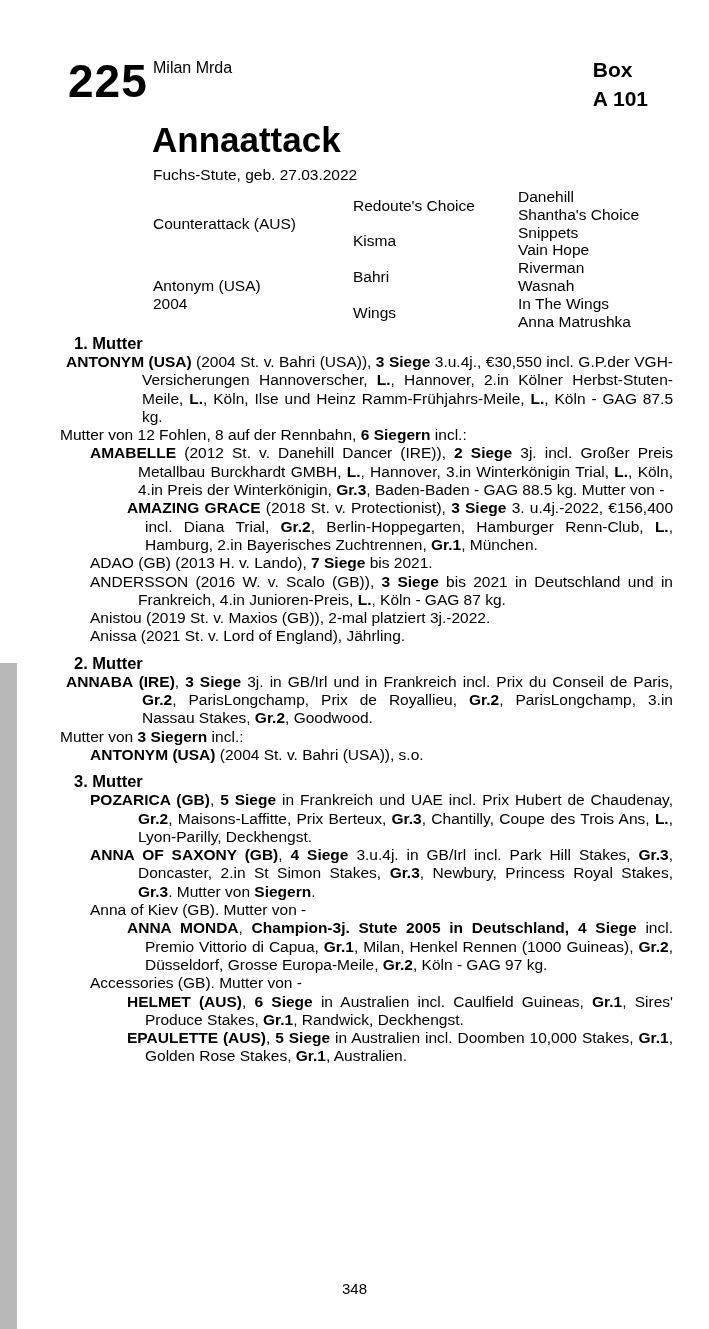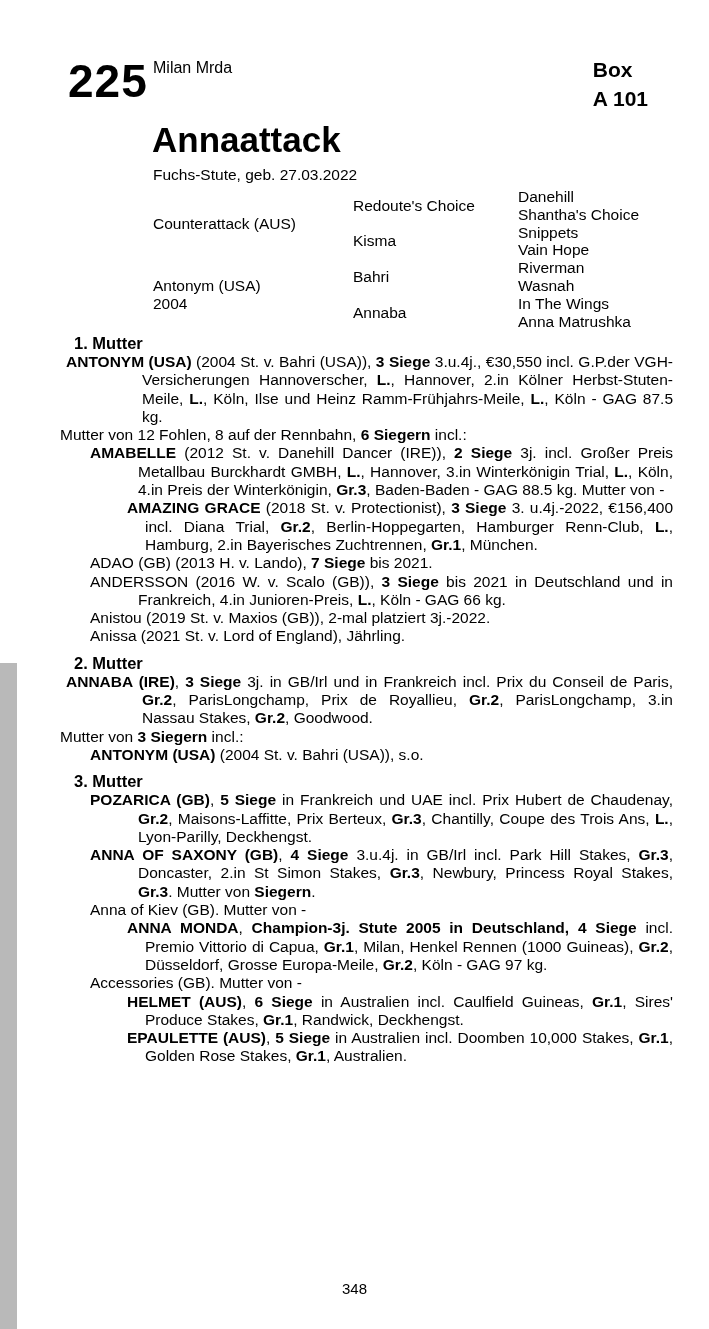--- a/index.html
+++ b/index.html
@@ -131,39 +131,39 @@
       <div>Antonym (USA)</div>
       <div>2004</div>
     </td>
     <td class="ped-col2" rowspan="2">Bahri</td>
     <td class="ped-col3">Riverman</td>
   </tr>
   <tr>
     <td class="ped-col3">Wasnah</td>
   </tr>
   <tr>
-    <td class="ped-col2" rowspan="2">Annaba</td>
+    <td class="ped-col2" rowspan="2">Wings</td>
     <td class="ped-col3">In The Wings</td>
   </tr>
   <tr>
     <td class="ped-col3">Anna Matrushka</td>
   </tr>
 </tbody>
   </table>
 
 <div class="catalog-text">
   <div class="section">
     <h2 class="section-heading">1. Mutter</h2>
     <div>
         <p class="para indent-dam"><span class="b">ANTONYM (USA)</span><span> (2004 St. v. Bahri (USA)), </span><span class="b">3 Siege</span><span> 3.u.4j., €30,550 incl. G.P.der VGH-Versicherungen Hannoverscher, </span><span class="b">L.</span><span>, Hannover, 2.in Kölner Herbst-Stuten-Meile, </span><span class="b">L.</span><span>, Köln, Ilse und Heinz Ramm-Frühjahrs-Meile, </span><span class="b">L.</span><span>, Köln - GAG 87.5 kg.</span></p>
         <p class="para indent-plain"><span>Mutter von 12 Fohlen, 8 auf der Rennbahn, </span><span class="b">6 Siegern</span><span> incl.:</span></p>
         <p class="para indent-child"><span class="b">AMABELLE</span><span> (2012 St. v. Danehill Dancer (IRE)), </span><span class="b">2 Siege</span><span> 3j. incl. Großer Preis Metallbau Burckhardt GMBH, </span><span class="b">L.</span><span>, Hannover, 3.in Winterkönigin Trial, </span><span class="b">L.</span><span>, Köln, 4.in Preis der Winterkönigin, </span><span class="b">Gr.3</span><span>, Baden-Baden - GAG 88.5 kg. Mutter von -</span></p>
         <p class="para indent-grand"><span class="b">AMAZING GRACE</span><span> (2018 St. v. Protectionist), </span><span class="b">3 Siege</span><span> 3. u.4j.-2022, €156,400 incl. Diana Trial, </span><span class="b">Gr.2</span><span>, Berlin-Hoppegarten, Hamburger Renn-Club, </span><span class="b">L.</span><span>, Hamburg, 2.in Bayerisches Zuchtrennen, </span><span class="b">Gr.1</span><span>, München.</span></p>
         <p class="para indent-child"><span>ADAO (GB) (2013 H. v. Lando), </span><span class="b">7 Siege</span><span> bis 2021.</span></p>
-        <p class="para indent-child"><span>ANDERSSON (2016 W. v. Scalo (GB)), </span><span class="b">3 Siege</span><span> bis 2021 in Deutschland und in Frankreich, 4.in Junioren-Preis, </span><span class="b">L.</span><span>, Köln - GAG 66 kg.</span></p>
+        <p class="para indent-child"><span>ANDERSSON (2016 W. v. Scalo (GB)), </span><span class="b">3 Siege</span><span> bis 2021 in Deutschland und in Frankreich, 4.in Junioren-Preis, </span><span class="b">L.</span><span>, Köln - GAG 87 kg.</span></p>
         <p class="para indent-child"><span>Anistou (2019 St. v. Maxios (GB)), 2-mal platziert 3j.-2022.</span></p>
         <p class="para indent-child"><span>Anissa (2021 St. v. Lord of England), Jährling.</span></p>
       </div>
   </div>
   <div class="section">
     <h2 class="section-heading">2. Mutter</h2>
     <div>
         <p class="para indent-dam"><span class="b">ANNABA (IRE)</span><span>, </span><span class="b">3 Siege</span><span> 3j. in GB/Irl und in Frankreich incl. Prix du Conseil de Paris, </span><span class="b">Gr.2</span><span>, ParisLongchamp, Prix de Royallieu, </span><span class="b">Gr.2</span><span>, ParisLongchamp, 3.in Nassau Stakes, </span><span class="b">Gr.2</span><span>, Goodwood.</span></p>
         <p class="para indent-plain"><span>Mutter von </span><span class="b">3 Siegern</span><span> incl.:</span></p>
         <p class="para indent-child"><span class="b">ANTONYM (USA)</span><span> (2004 St. v. Bahri (USA)), s.o.</span></p>

